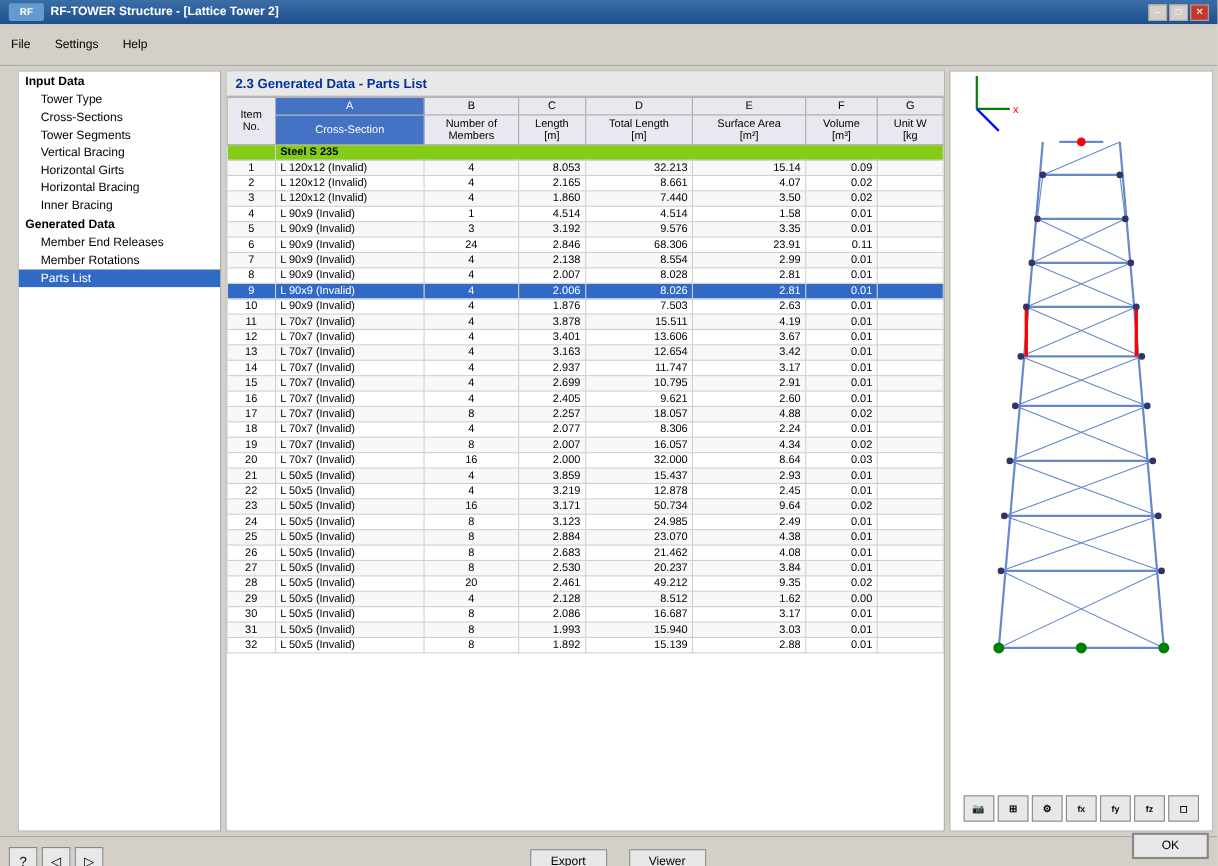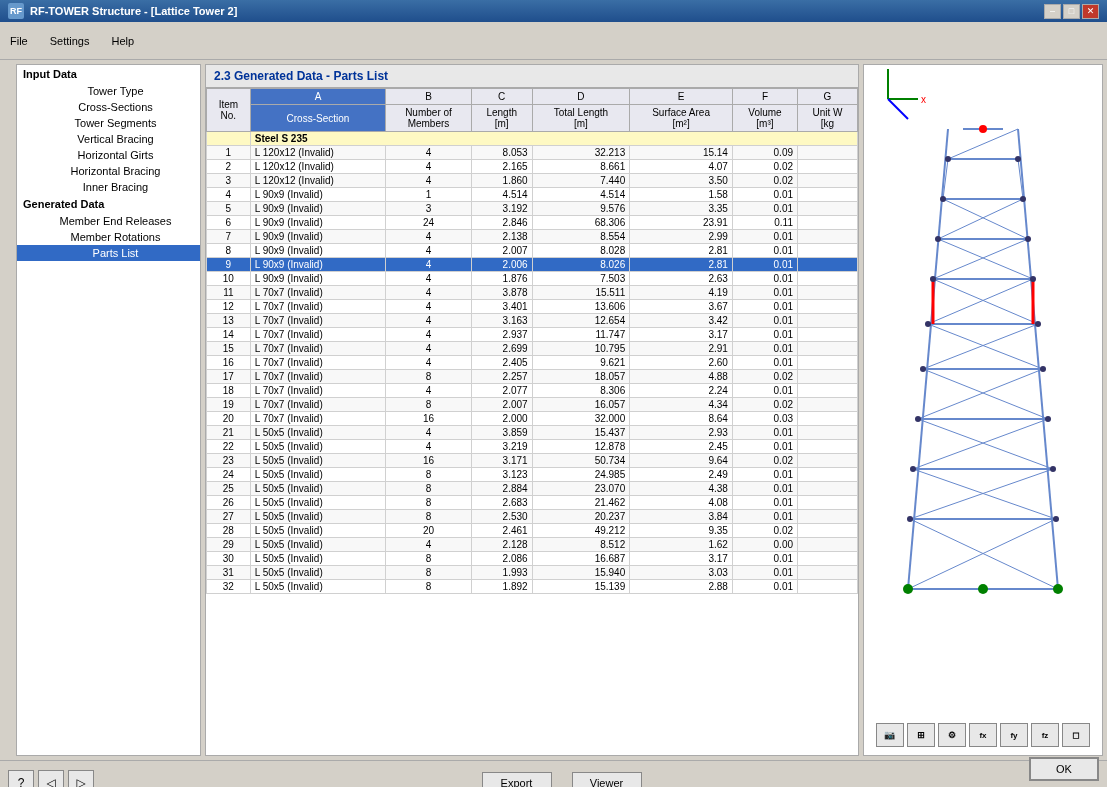--- a/index.html
+++ b/index.html
@@ -9,21 +9,21 @@
     .titlebar {
       background: linear-gradient(to bottom, #3a6ea5, #1f4e8c);
       color: white;
       height: 22px;
       display: flex;
       align-items: center;
       padding: 0 8px;
       justify-content: space-between;
     }
     .titlebar-left { display: flex; align-items: center; gap: 6px; font-size: 11px; font-weight: bold; }
-    .titlebar-icon { width: 16px; height: 16px; background: #6699cc; border-radius: 2px; display: flex; align-items: center; justify-content: center; font-size: 9px; color: white; }
+    .titlebar-icon { width: 32px; height: 16px; background: #6699cc; border-radius: 2px; display: flex; align-items: center; justify-content: center; font-size: 9px; color: white; }
     .titlebar-controls { display: flex; gap: 2px; }
     .titlebar-btn { width: 17px; height: 15px; border: 1px solid #aaa; font-size: 9px; display: flex; align-items: center; justify-content: center; cursor: pointer; }
     .titlebar-btn.close { background: #c0392b; color: white; }
     .titlebar-btn.min, .titlebar-btn.max { background: #d4d0c8; }
 
     
     .menubar {
       background: #d4d0c8;
       height: 38px;
       display: flex;
@@ -47,21 +47,21 @@
       width: 185px;
       background: white;
       border: 1px solid #aaa;
       margin: 4px;
       overflow-y: auto;
       flex-shrink: 0;
     }
     .sidebar-section { font-weight: bold; padding: 3px 6px; font-size: 11px; color: #000; }
     .sidebar-item { padding: 2px 6px 2px 16px; font-size: 11px; cursor: pointer; color: #000; }
     .sidebar-item.active { background: #316ac5; color: white; }
-    .sidebar-item.level2 { padding-left: 20px; text-align: center; }
+    .sidebar-item.level2 { padding-left: 20px; }
 
     
     .right-panel {
       flex: 1;
       display: flex;
       flex-direction: column;
       padding: 4px 4px 4px 0;
       gap: 4px;
     }
 
@@ -116,21 +116,21 @@
       border: 1px solid #d0d0d0;
       padding: 1px 4px;
       text-align: right;
       white-space: nowrap;
     }
     table.data-table td.left { text-align: left; }
     table.data-table td.center { text-align: center; }
     table.data-table tr:nth-child(even) { background: #f8f8f8; }
     table.data-table tr.selected { background: #316ac5 !important; color: white; }
     table.data-table tr.section-header td {
-      background: #fef9c3;
+      background: #84cc16;
       font-weight: bold;
       text-align: left;
     }
 
     .item-no-header { text-align: center !important; }
 
     
     .tower-panel {
       width: 240px;
       background: white;

